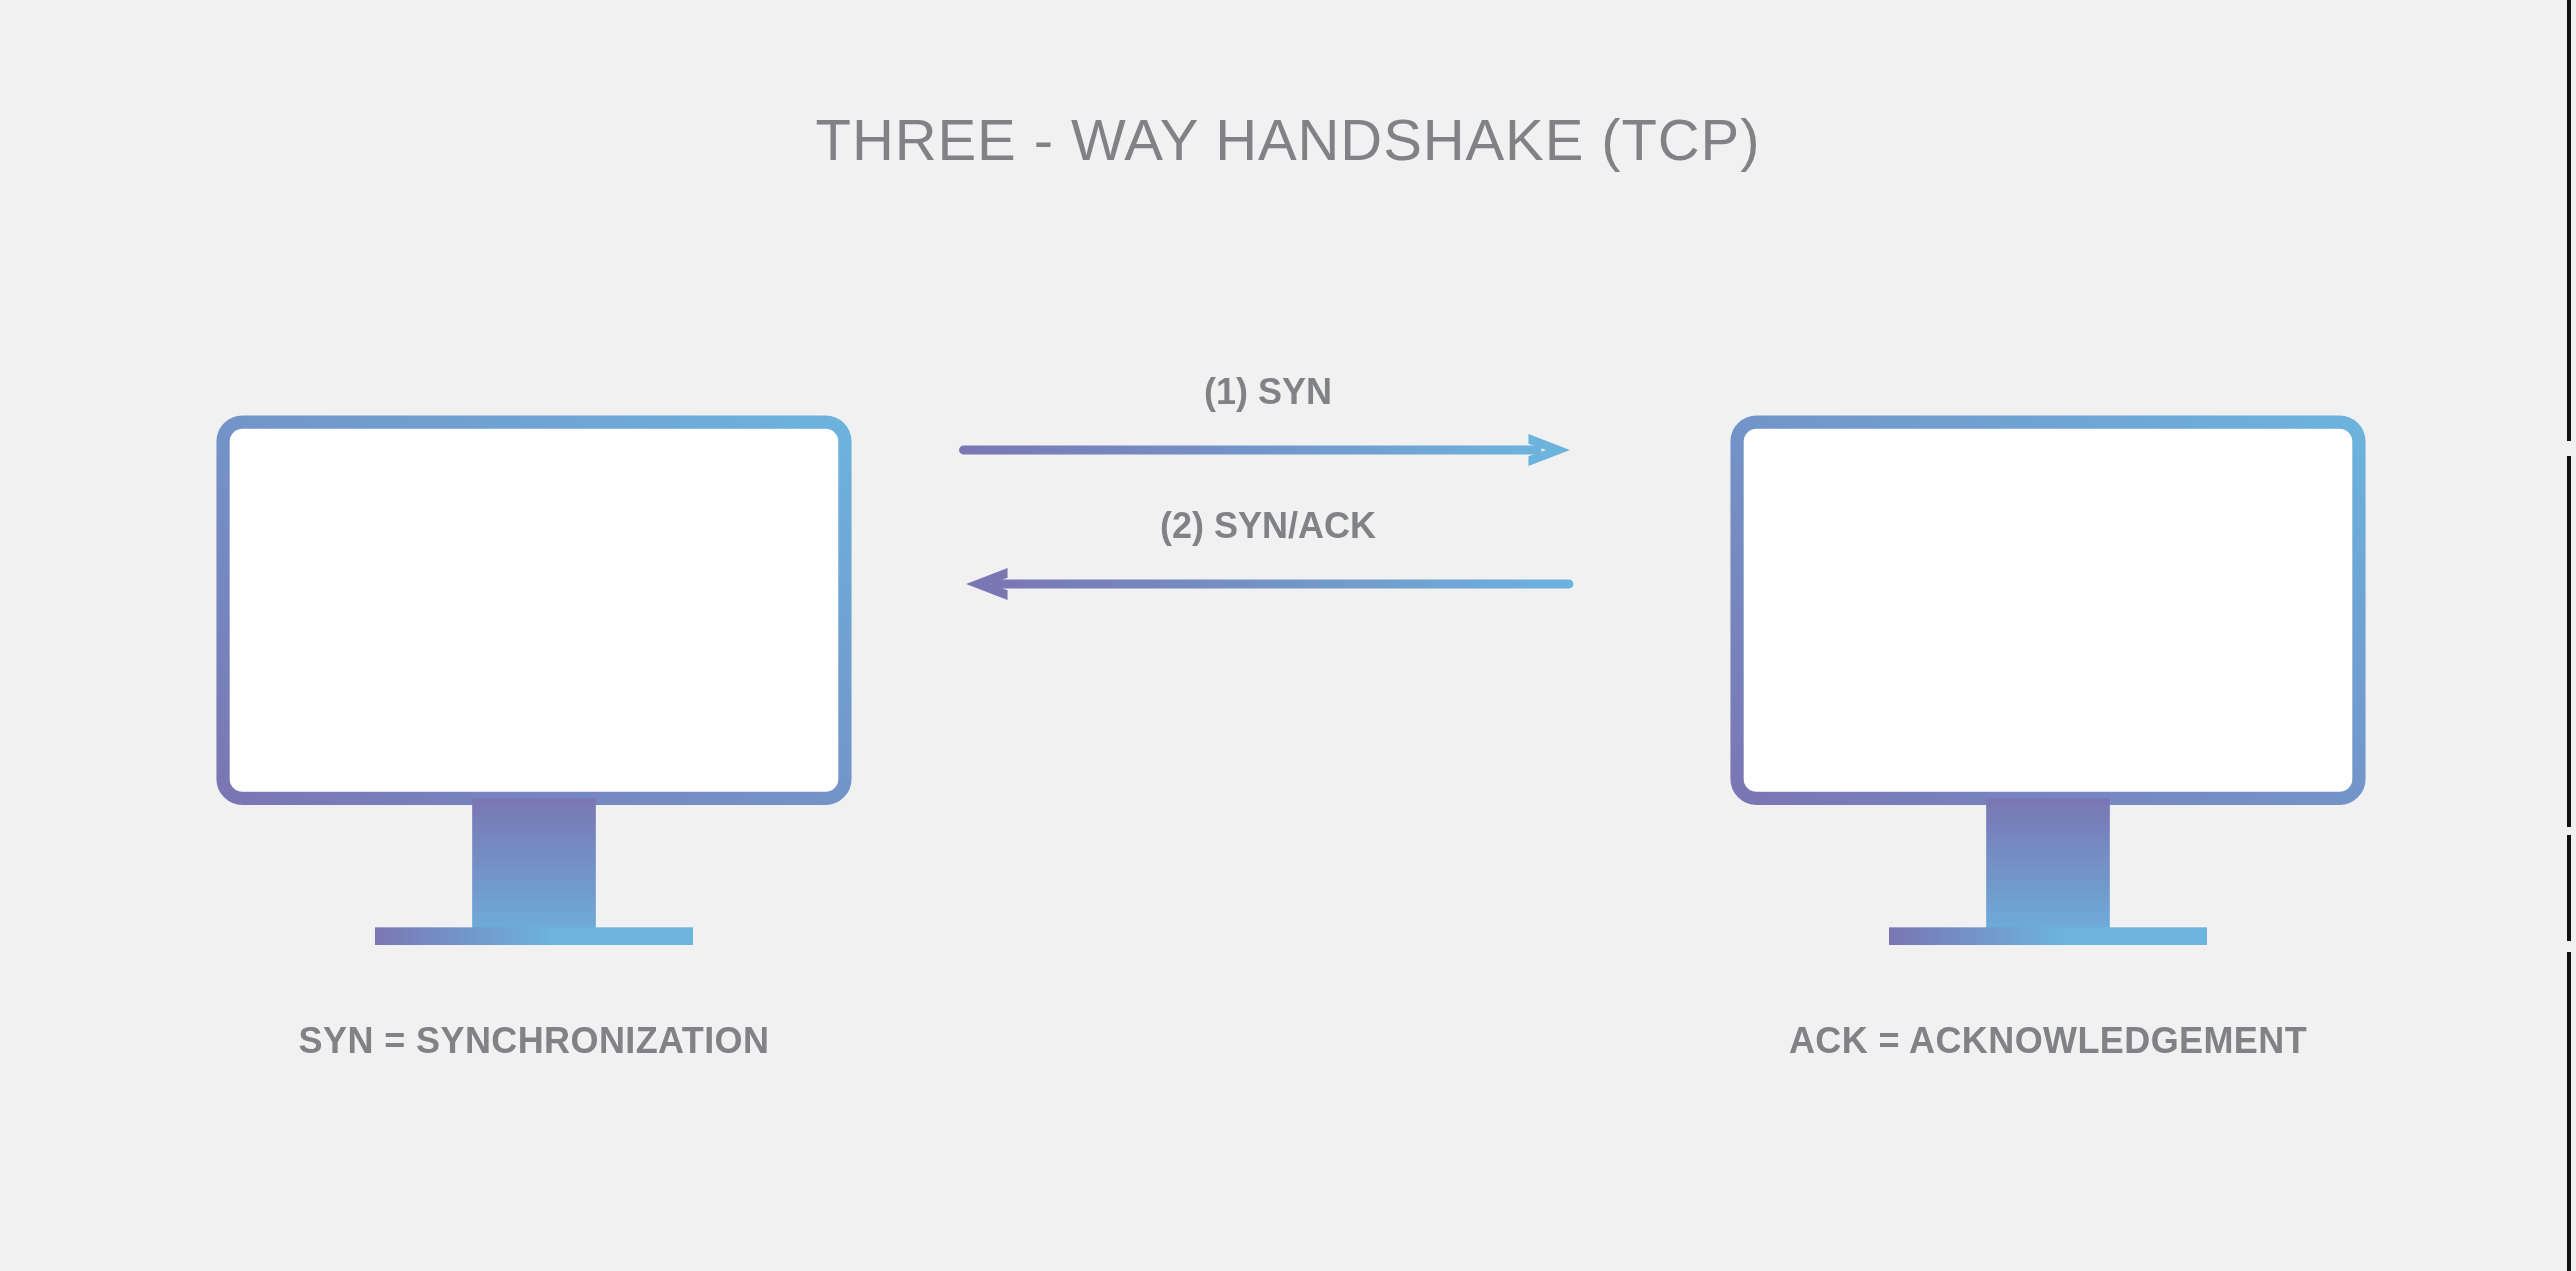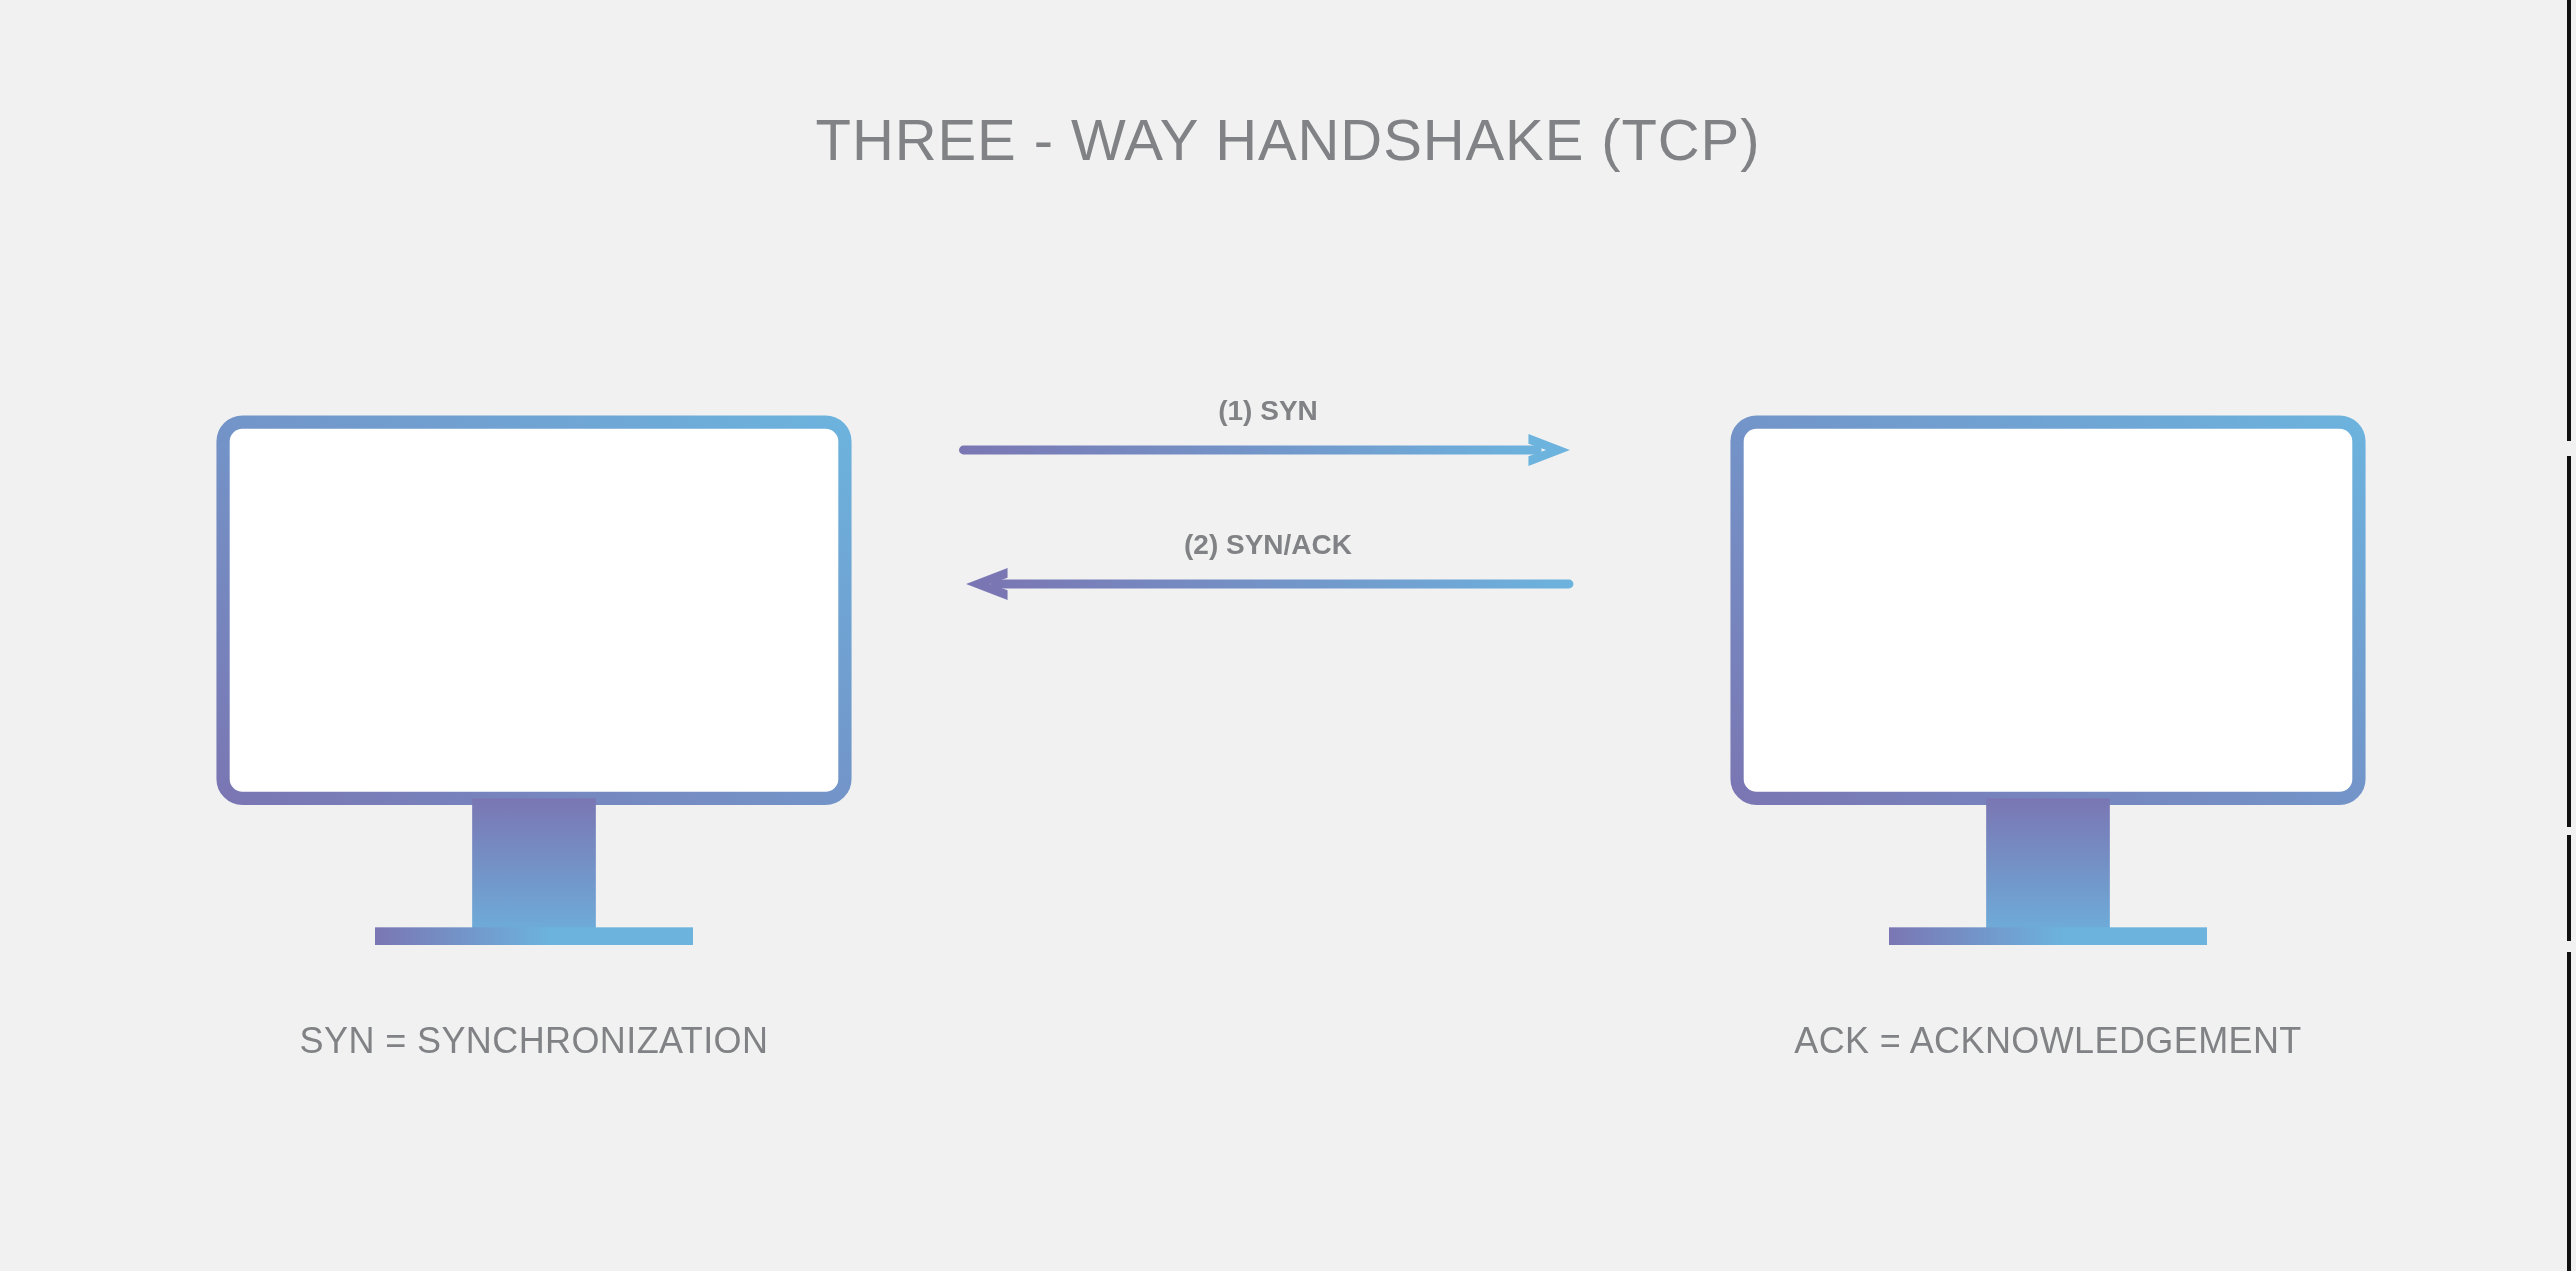--- a/index.html
+++ b/index.html
@@ -52,21 +52,21 @@
     width: 636px;
     height: 530px;
   }
 
   .device-caption {
     position: absolute;
     top: 1020px;
     width: 636px;
     text-align: center;
     font-size: 36px;
-    font-weight: 400;
+    font-weight: 700;
     letter-spacing: 0.4px;
     color: #808285;
     white-space: nowrap;
   }
   .caption-left  { left: 216px; }
   .caption-right { left: 1730px; }
 
   
   .message {
     position: absolute;
@@ -77,25 +77,24 @@
   .message-1 { top: 371px; }
   .message-2 { top: 505px; text-decoration: underline; }
   .message-3 { top: 639px; }
 
   .message-label {
     position: absolute;
     left: 0;
     top: 0;
     width: 618px;
     text-align: center;
-    font-size: 28px;
+    font-size: 36px;
     font-weight: bold;
     color: #808285;
     white-space: nowrap;
-    margin-top: 24px;
   }
 
   .message-arrow {
     position: absolute;
     left: 0;
     top: 55px;
     width: 618px;
     height: 48px;
   }
   .message-arrow svg {

